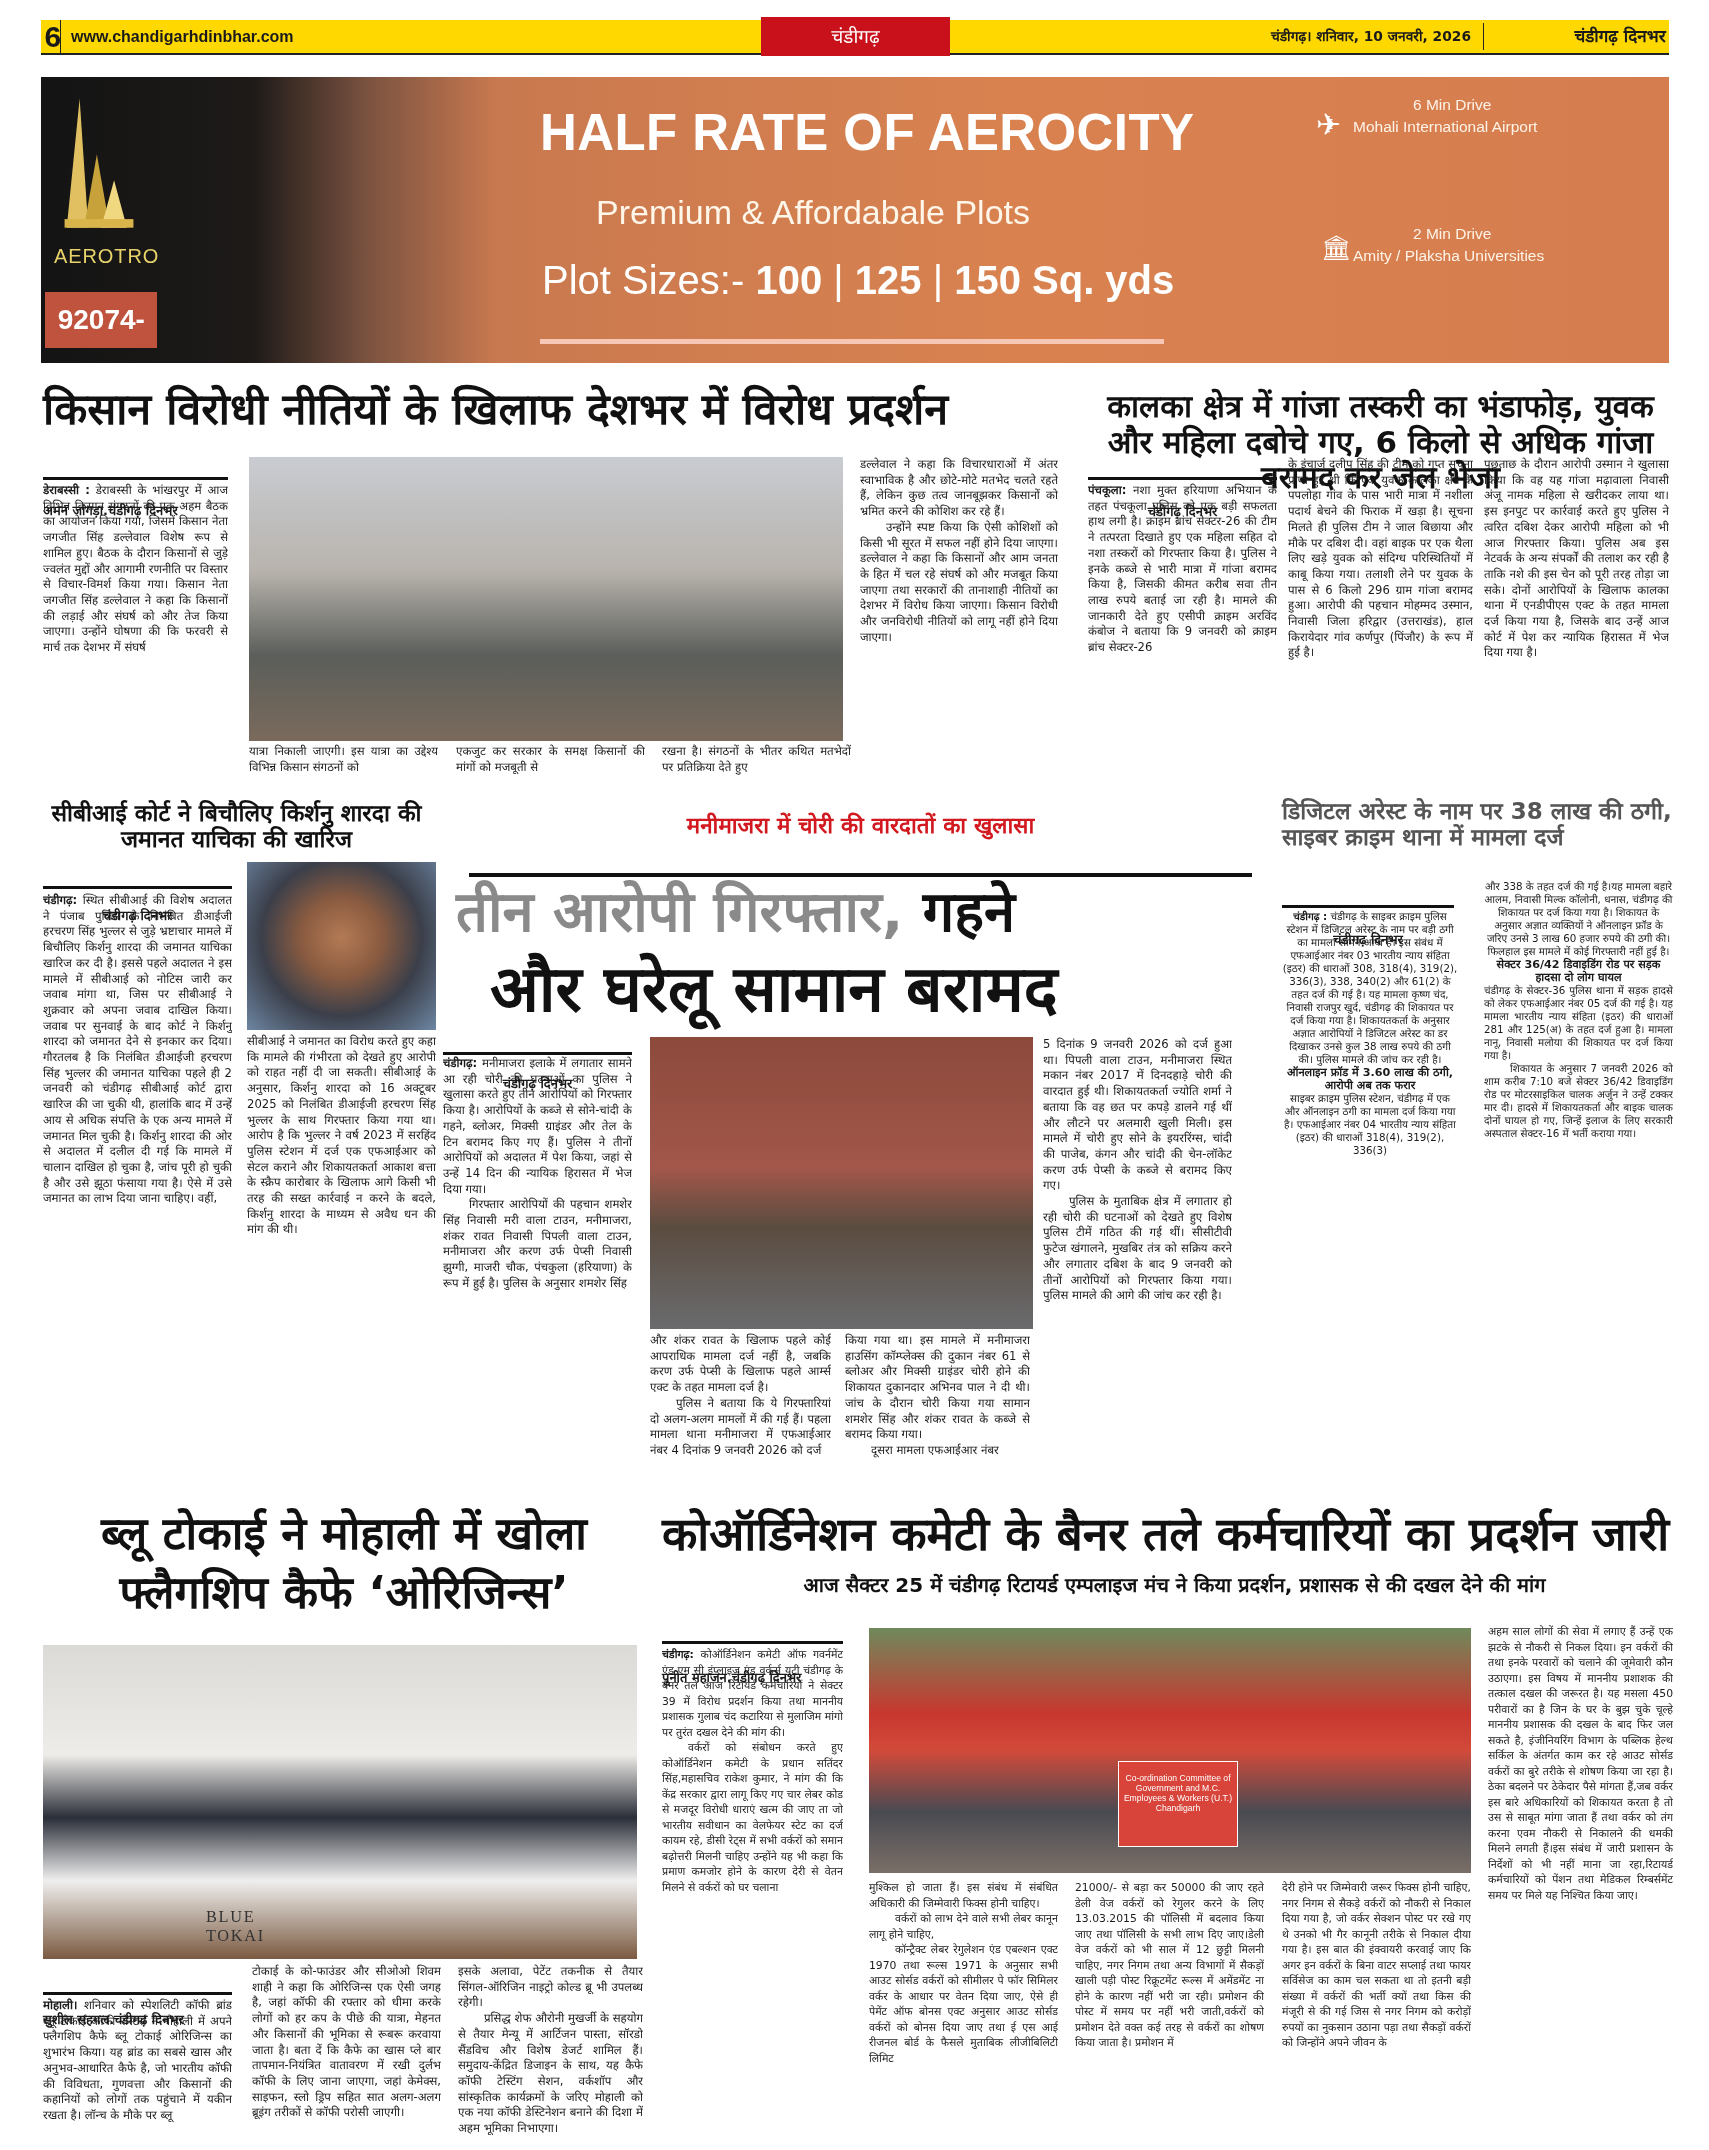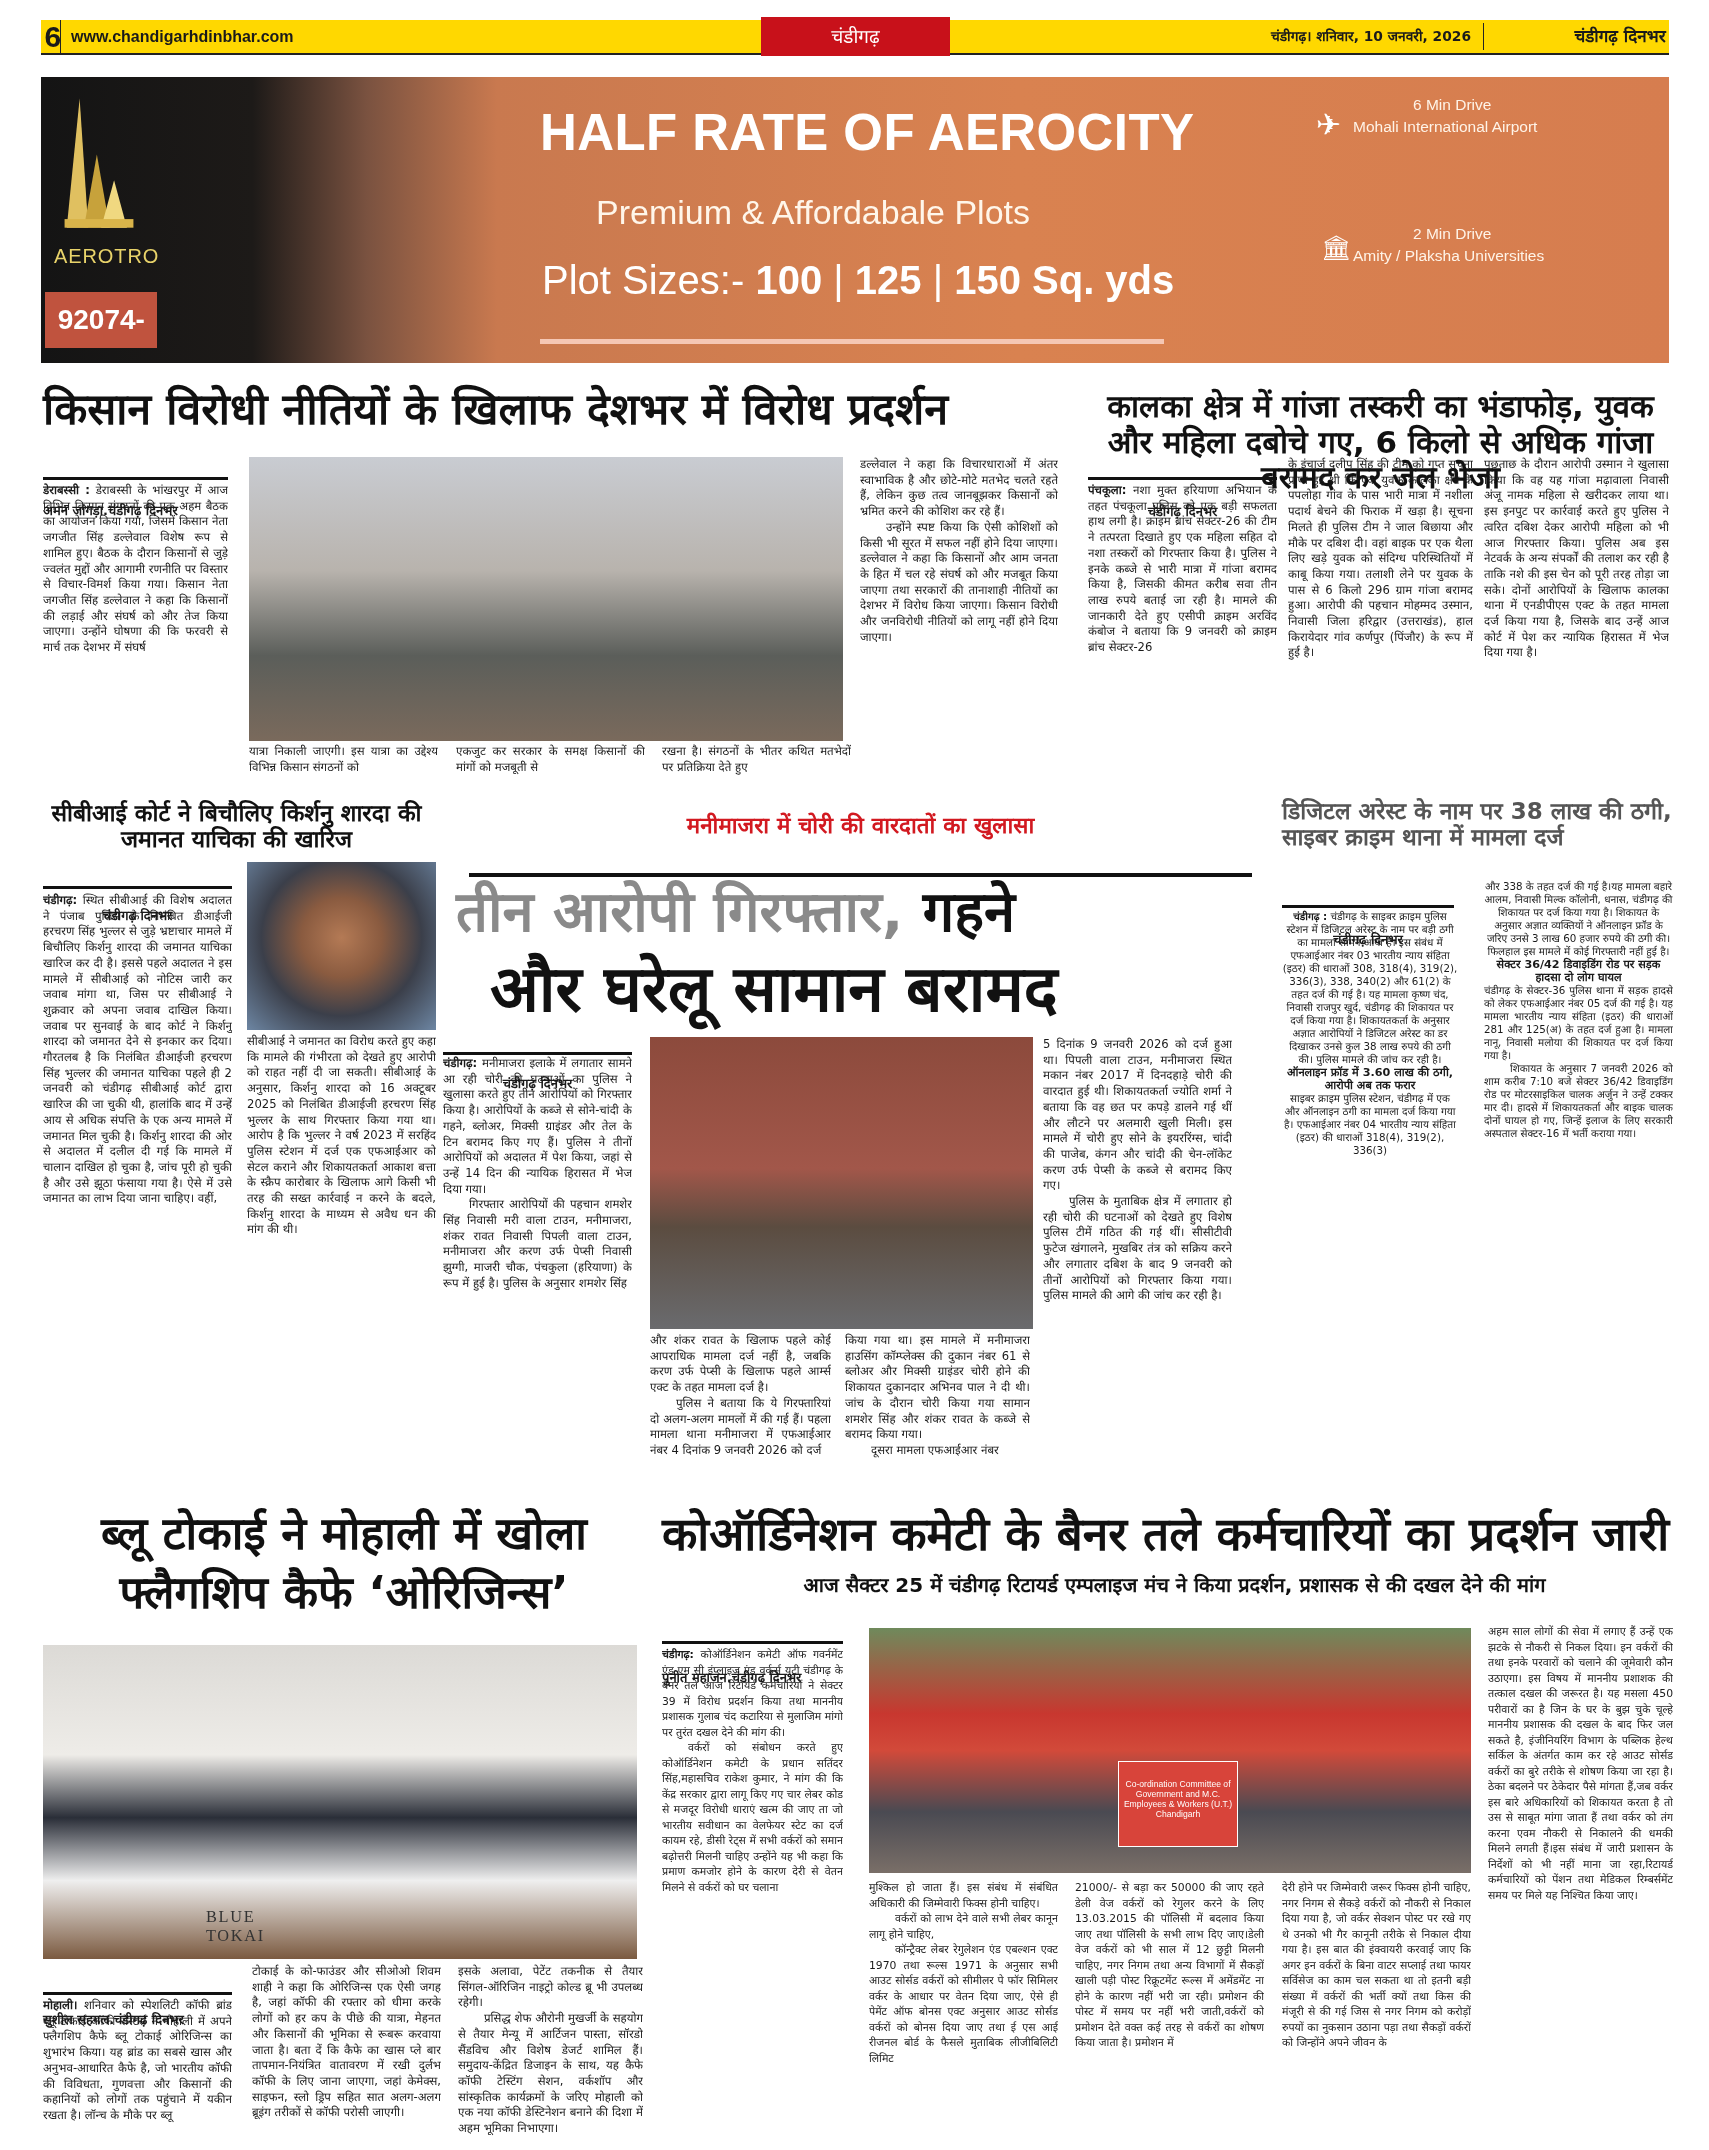--- a/index.html
+++ b/index.html
@@ -181,21 +181,21 @@
 
 <div class="abs hl" style="left:662px;top:1508px;width:1015px;font-size:46px;white-space:nowrap;">कोऑर्डिनेशन कमेटी के बैनर तले कर्मचारियों का प्रदर्शन जारी</div>
 <div class="abs hl" style="left:671px;top:1574px;width:1007px;font-size:20px;text-align:center;white-space:nowrap;">आज सैक्टर 25 में  चंडीगढ़ रिटायर्ड एम्पलाइज मंच ने किया प्रदर्शन, प्रशासक से की दखल देने की मांग</div>
 <div class="abs byline" style="left:662px;top:1624px;">पुनीत महाजन.चंडीगढ़ दिनभर</div>
 <div class="abs byrule" style="left:662px;top:1641px;width:181px;"></div>
 <div class="abs col" style="left:662px;top:1647px;width:181px;height:512px;font-size:10.8px;line-height:15.5px;">
   <b>चंडीगढ़:</b> <span>कोऑर्डिनेशन कमेटी ऑफ गवर्नमेंट एंड एम सी इंप्लाइज एंड वर्कर्स यूटी चंडीगढ़ के बैनर तले आज  रिटायर्ड कर्मचारियों ने सेक्टर 39 में विरोध प्रदर्शन किया तथा माननीय प्रशासक गुलाब चंद कटारिया से मुलाजिम मांगो पर तुरंत दखल देने की मांग की।</span>
   <p class="ind">वर्करों को संबोधन करते हुए कोऑर्डिनेशन कमेटी के प्रधान सतिंदर सिंह,महासचिव राकेश कुमार, ने मांग की कि केंद्र सरकार द्वारा लागू किए गए चार लेबर कोड से मजदूर विरोधी धाराएं खत्म की जाए ता जो भारतीय सवीधान का वेलफेयर स्टेट का दर्ज कायम रहे, डीसी रेट्स में सभी वर्करों को समान बढ़ोत्तरी मिलनी चाहिए उन्होंने  यह भी कहा कि प्रमाण कमजोर होने के कारण देरी से वेतन मिलने से वर्करों को घर चलाना</p>
 </div>
 <div class="abs photo ph-protest" style="left:869px;top:1628px;width:602px;height:245px;">
-  <div class="abs" style="left:249px;top:133px;width:120px;height:86px;background:#d8443a;border:0.9px solid #fff;color:#fff;font-family:'Liberation Sans',sans-serif;font-size:8.6px;text-align:center;padding-top:17px;">Co-ordination Committee of Government and M.C. Employees &amp; Workers (U.T.) Chandigarh</div>
+  <div class="abs" style="left:249px;top:133px;width:120px;height:86px;background:#d8443a;border:0.9px solid #fff;color:#fff;font-family:'Liberation Sans',sans-serif;font-size:8.6px;text-align:center;padding-top:11px;">Co-ordination Committee of Government and M.C. Employees &amp; Workers (U.T.) Chandigarh</div>
 </div>
 <div class="abs col" style="left:869px;top:1880px;width:189px;height:280px;font-size:10.8px;line-height:15.5px;">
   <span>मुश्किल हो जाता हैं। इस संबंध में संबंधित अधिकारी की जिम्मेवारी फिक्स होनी चाहिए।</span>
   <p class="ind">वर्करों को लाभ देने वाले सभी लेबर कानून लागू होने चाहिए,</p>
   <p class="ind">कॉन्ट्रैक्ट लेबर रेगुलेशन एंड एबल्शन एक्ट 1970 तथा रूल्स 1971 के अनुसार सभी आउट सोर्सड वर्करों को सीमीलर पे फॉर सिमिलर वर्कर के आधार पर वेतन दिया जाए, ऐसे ही पेमेंट ऑफ बोनस एक्ट अनुसार आउट सोर्सड वर्करों को बोनस दिया जाए तथा ई एस आई रीजनल बोर्ड के फैसले मुताबिक लीजीबिलिटी लिमिट</p>
 </div>
 <div class="abs col" style="left:1075px;top:1880px;width:189px;height:280px;font-size:10.8px;line-height:15.5px;">21000/- से बड़ा कर 50000 की जाए रहते डेली वेज वर्करों को रेगुलर करने के लिए 13.03.2015 की पॉलिसी में बदलाव किया जाए तथा पॉलिसी के सभी लाभ दिए जाए।डेली वेज वर्करों को भी साल में 12 छुट्टी मिलनी चाहिए, नगर निगम तथा अन्य विभागों में सैकड़ों खाली पड़ी पोस्ट रिक्रूटमेंट रूल्स में अमेंडमेंट ना होने के कारण नहीं भरी जा रही। प्रमोशन की पोस्ट में समय पर नहीं भरी जाती,वर्करों को प्रमोशन देते वक्त कई तरह से वर्करों का शोषण  किया जाता है।  प्रमोशन में</div>
 <div class="abs col" style="left:1282px;top:1880px;width:189px;height:280px;font-size:10.8px;line-height:15.5px;">देरी होने पर जिम्मेवारी जरूर फिक्स होनी चाहिए, नगर निगम से सैकड़े वर्करों को नौकरी से निकाल दिया गया है, जो वर्कर सेक्शन पोस्ट  पर रखे गए थे उनको भी  गैर कानूनी तरीके से निकाल दीया गया है। इस बात की इंक्वायरी  करवाई जाए कि अगर इन वर्करों के बिना वाटर सप्लाई  तथा फायर  सर्विसेज का काम चल सकता था तो इतनी बड़ी संख्या में वर्करों की भर्ती क्यों तथा किस की मंजूरी से की गई जिस से नगर निगम  को करोड़ों रुपयों का नुकसान उठाना पड़ा तथा सैकड़ों वर्करों को जिन्होंने अपने जीवन के</div>
 <div class="abs col" style="left:1488px;top:1624px;width:185px;height:536px;font-size:10.8px;line-height:15.5px;">अहम साल लोगों की सेवा में लगाए हैं उन्हें एक झटके से नौकरी से निकल दिया। इन वर्करों की तथा इनके परवारों  को चलाने की जूमेवारी कौन उठाएगा।  इस विषय में  माननीय प्रशाशक  की तत्काल दखल  की  जरूरत है। यह मसला 450  परीवारों का है जिन के  घर के बुझ चुके चूल्हे माननीय प्रशासक की दखल के बाद फिर जल सकते है, इंजीनियरिंग विभाग के पब्लिक हेल्थ सर्किल के अंतर्गत काम कर रहे आउट सोर्सड वर्करों का बुरे तरीके से शोषण किया जा रहा है। ठेका बदलने पर ठेकेदार पैसे मांगता हैं,जब वर्कर इस बारे अधिकारियों को शिकायत करता है तो उस से साबूत मांगा जाता हैं तथा वर्कर को तंग करना एवम नौकरी  से निकालने की  धमकी मिलने लगती हैं।इस संबंध में जारी प्रशासन के निर्देशों को भी नहीं माना जा रहा,रिटायर्ड कर्मचारियों को पेंशन तथा मेडिकल रिम्बर्समेंट समय पर मिले यह निश्चित किया जाए।</div>
 

